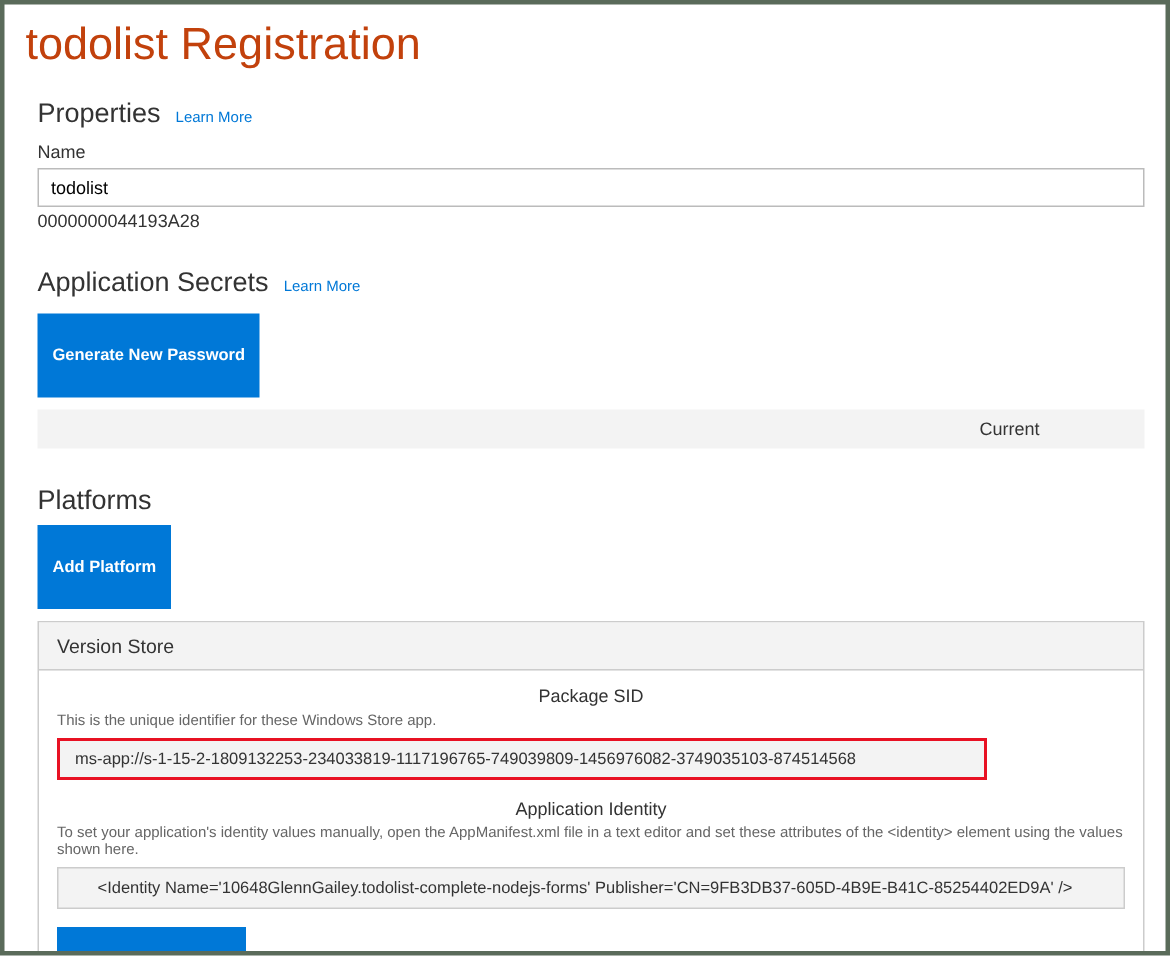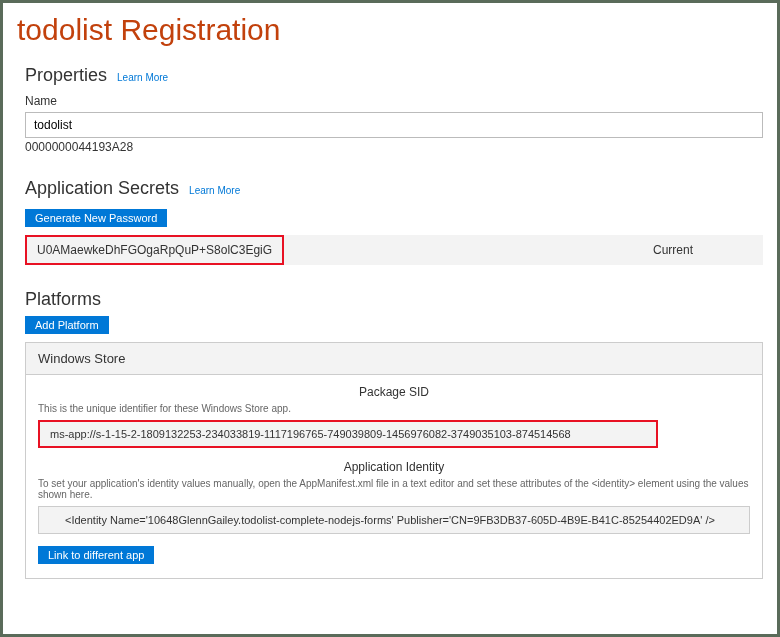--- a/index.html
+++ b/index.html
@@ -53,25 +53,26 @@
   }
   .readonly-value {
     font-size: 12px;
     color: #333;
     margin-top: 2px;
   }
   .btn {
     background: #0078d7;
     color: #fff;
     border: none;
-    padding: 3px 10px;
+    padding: 22px 10px;
     font-size: 11px;
     cursor: pointer;
     margin-top: 4px;
     font-family: inherit;
+    font-weight: bold;
   }
   .secret-row {
     display: flex;
     align-items: center;
     background: #f3f3f3;
     margin-top: 8px;
     font-size: 12px;
   }
   .secret-cell {
     padding: 6px 10px;
@@ -144,34 +145,33 @@
   <div class="readonly-value">0000000044193A28</div>
 </div>
 
 <div class="section">
   <div class="section-header">
     <span>Application Secrets</span>
     <span class="learn-more">Learn More</span>
   </div>
   <button class="btn">Generate New Password</button>
   <div class="secret-row">
-    <div class="secret-value">U0AMaewkeDhFGOgaRpQuP+S8olC3EgiG</div>
     <div class="secret-spacer"></div>
     <div class="secret-cell secret-status">Current</div>
   </div>
 </div>
 
 <div class="section platforms-section">
   <div class="section-header">
     <span>Platforms</span>
   </div>
   <button class="btn">Add Platform</button>
 
   <div class="platform-box">
-    <div class="platform-header">Windows Store</div>
+    <div class="platform-header">Version Store</div>
     <div class="platform-body">
       <div class="sub-label">Package SID</div>
       <div class="desc">This is the unique identifier for these Windows Store app.</div>
       <div class="highlighted-box">ms-app://s-1-15-2-1809132253-234033819-1117196765-749039809-1456976082-3749035103-874514568</div>
 
       <div class="sub-label" style="margin-top:12px;">Application Identity</div>
       <div class="desc">To set your application's identity values manually, open the AppManifest.xml file in a text editor and set these attributes of the &lt;identity&gt; element using the values shown here.</div>
       <div class="readonly-box">&lt;Identity Name='10648GlennGailey.todolist-complete-nodejs-forms' Publisher='CN=9FB3DB37-605D-4B9E-B41C-85254402ED9A' /&gt;</div>
 
       <button class="btn" style="margin-top:12px;">Link to different app</button>

